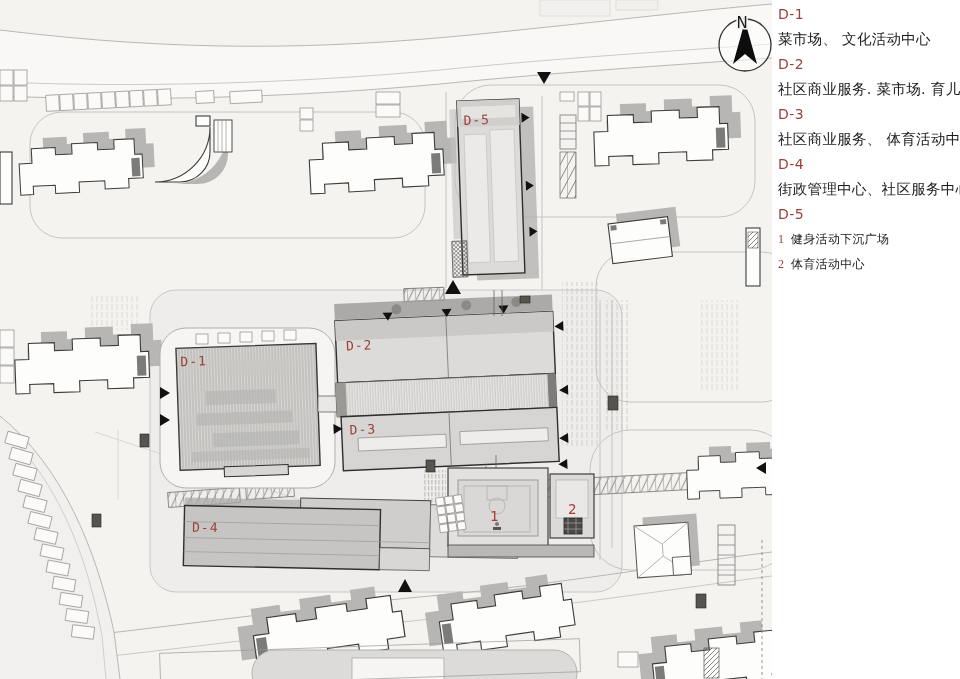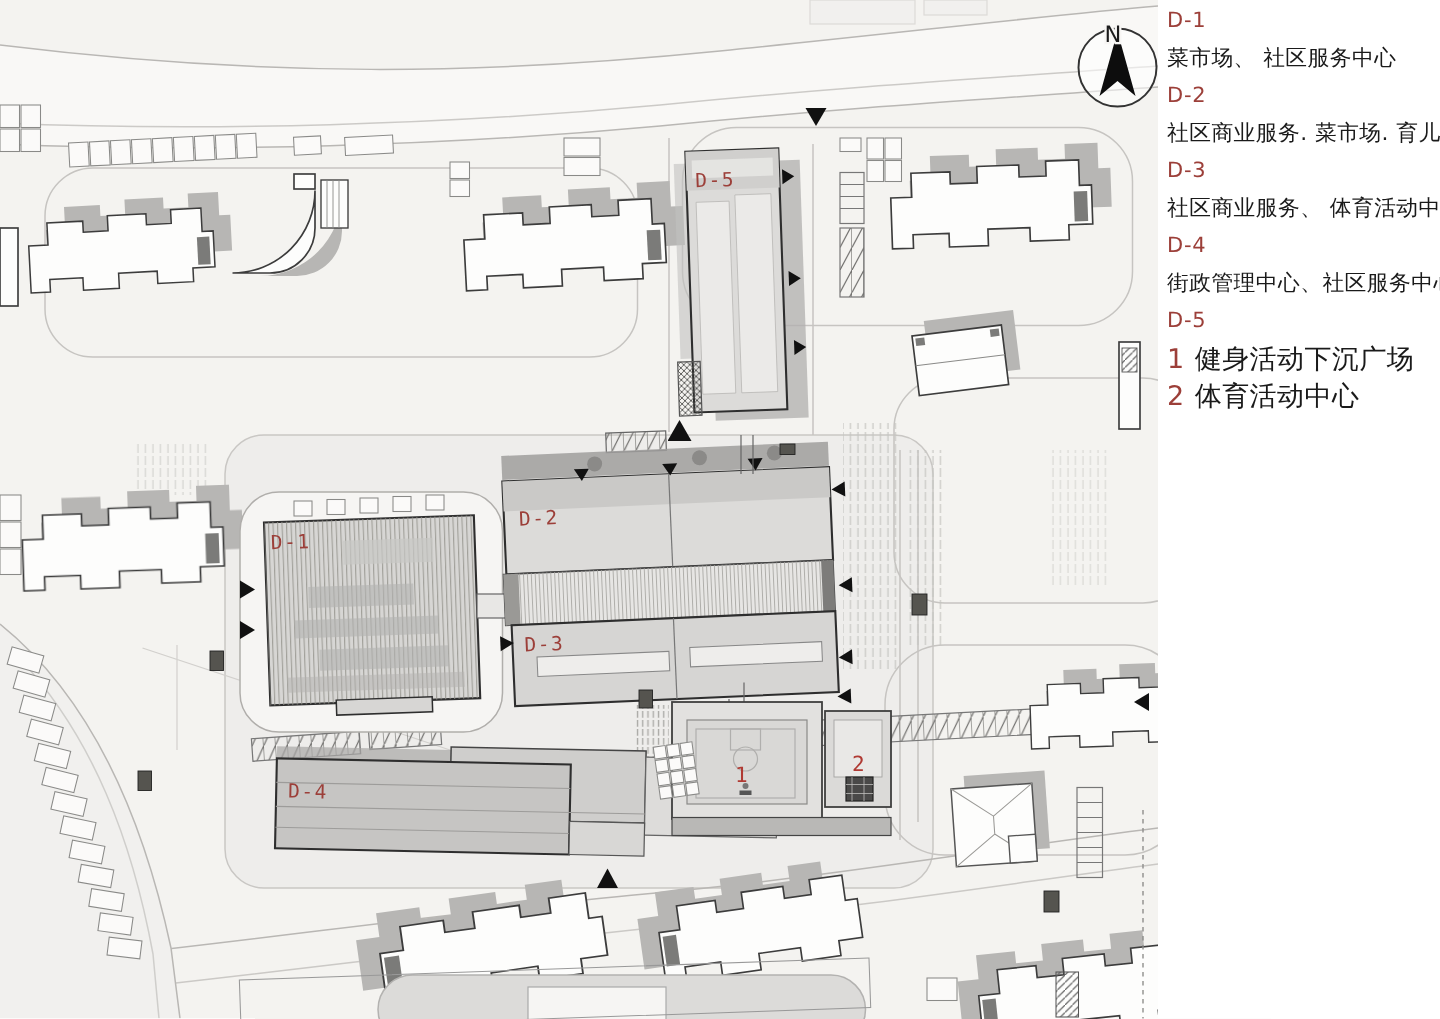--- a/index.html
+++ b/index.html
@@ -17,21 +17,21 @@
   .plab{font-family:"DejaVu Sans Mono",monospace;font-size:13px;letter-spacing:1px;fill:#9c3f39;}
   .spot{font-family:"DejaVu Sans Mono",monospace;font-size:14px;fill:#b03a33;}
   .ctext{font-family:"DejaVu Sans",sans-serif;font-size:15px;fill:#1b1b1b;
          paint-order:stroke;stroke:#f7f6f4;stroke-width:3px;}
   .tri{fill:#111;stroke:none;}
   .ubox{fill:#55544f;stroke:#222;stroke-width:.6;}
   
   .legend{position:absolute;left:778px;top:2px;width:180px;}
   .lg-code{color:#9c3f39;font-size:14px;line-height:25px;height:25px;letter-spacing:.5px;}
   .lg-desc{color:#1a1a1a;font-size:14.5px;line-height:25px;height:25px;letter-spacing:.3px;white-space:nowrap;}
-  .lg-row{font-size:18px;line-height:25px;height:25px;white-space:nowrap;}
+  .lg-row{font-size:12px;line-height:25px;height:25px;white-space:nowrap;font-family:Liberation Serif, serif;}
   .lg-num{color:#9c3f39;margin-right:7px;}
   .lg-lbl{color:#1a1a1a;letter-spacing:.3px;}
 </style>
 </head>
 <body>
 
 <div class="stage">
 <svg width="960" height="679" viewBox="0 0 960 679">
   <defs>
     <pattern id="ribV" width="3" height="8" patternUnits="userSpaceOnUse">
@@ -344,21 +344,21 @@
 
   <g>
     <circle cx="745" cy="45" r="26" fill="rgba(255,255,255,.55)" stroke="#333" stroke-width="1.3"></circle>
     <path d="M745,21 L757,64 L745,54 L733,64 Z" fill="#0d0d0d"></path>
     <text x="742" y="28" text-anchor="middle" class="ctext">N</text>
   </g>
 </svg>
 
 <div class="legend">
   <div class="lg-code">D-1</div>
-  <div class="lg-desc">菜市场、 社区服务中心</div>
+  <div class="lg-desc">菜市场、 文化活动中心</div>
   <div class="lg-code">D-2</div>
   <div class="lg-desc">社区商业服务. 菜市场. 育儿园</div>
   <div class="lg-code">D-3</div>
   <div class="lg-desc">社区商业服务、 体育活动中心</div>
   <div class="lg-code">D-4</div>
   <div class="lg-desc">街政管理中心、社区服务中心</div>
   <div class="lg-code">D-5</div>
   <div class="lg-row">
     <span class="lg-num">1</span><span class="lg-lbl">健身活动下沉广场</span>
   </div>

